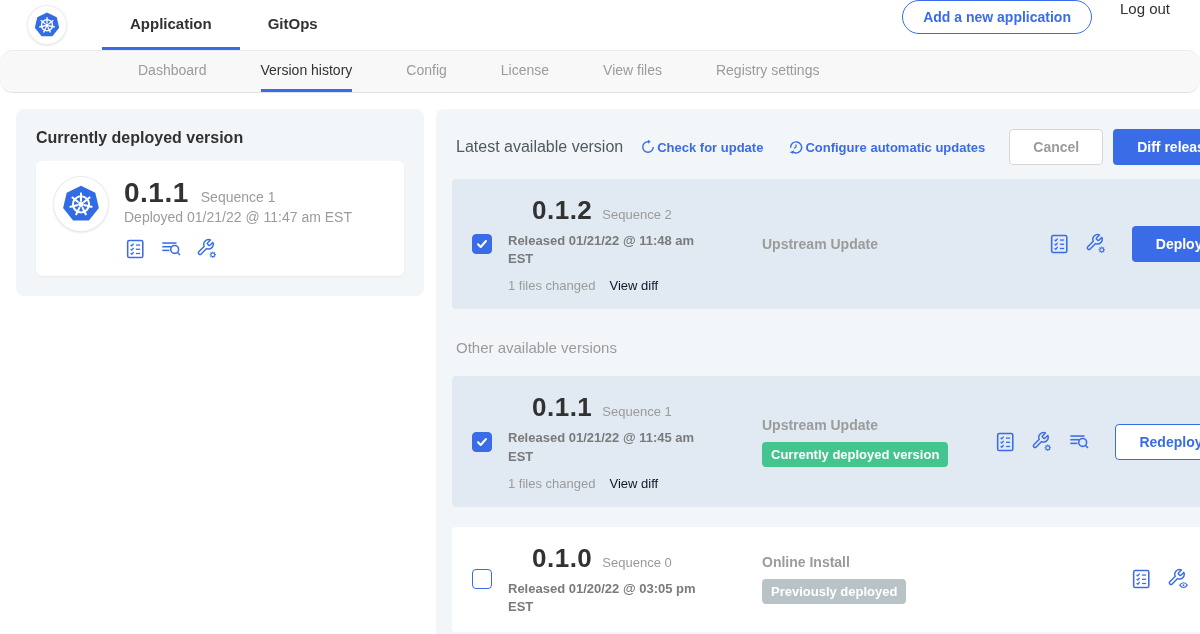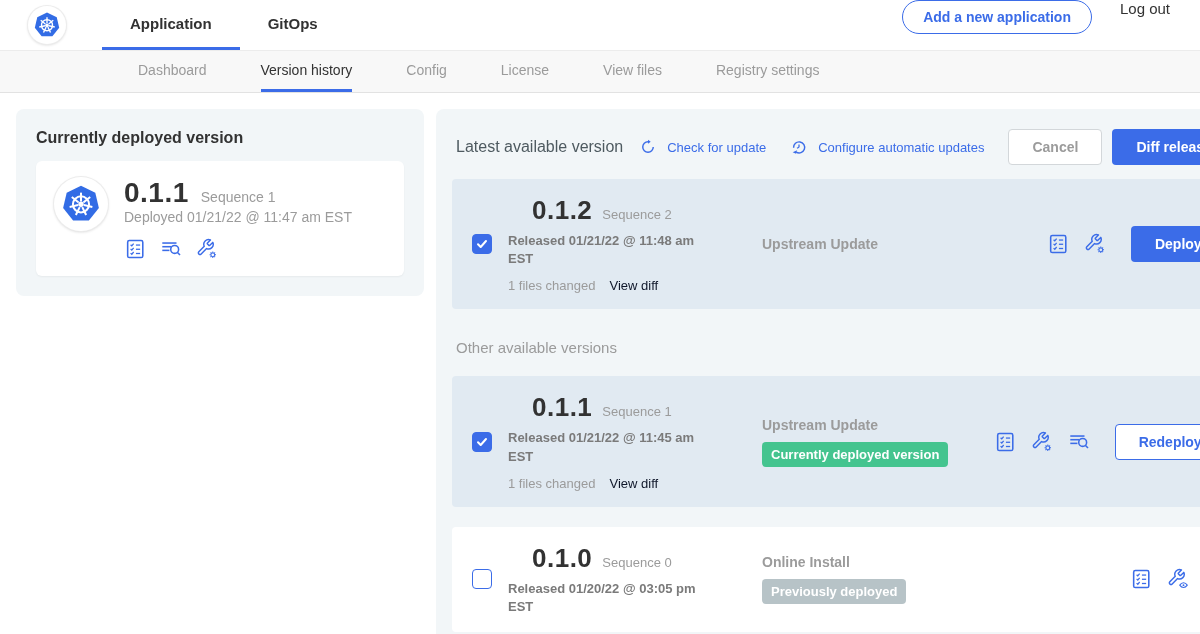--- a/index.html
+++ b/index.html
@@ -16,21 +16,21 @@
     display:flex; align-items:center; justify-content:center; margin-right:36px; flex:0 0 auto; }
   .top-tab { display:flex; align-items:center; padding:0 28px; font-size:15px; font-weight:700;
     color:#323232; border-bottom:3px solid transparent; cursor:pointer; }
   .top-tab.active { border-bottom-color:#3b6ce8; }
   .topnav-right { margin-left:auto; display:flex; align-items:flex-start; gap:28px; }
   .add-app-btn { border:1.5px solid #3b6ce8; color:#3b6ce8; font-weight:700; font-size:14px;
     padding:8px 20px; border-radius:18px; background:#fff; cursor:pointer; font-family:inherit; }
   .logout { font-size:15px; color:#323232; cursor:pointer; }
   
   .subnav { height:43px; background:#f8f8f8; border-top:1px solid #ececec; border-bottom:1px solid #e2e2e2;
-    display:flex; align-items:stretch; padding-left:138px; gap:54px; }
+    display:flex; align-items:stretch; padding-left:138px; gap:54px;border-radius:13px; }
   .sub-tab { display:flex; align-items:center; font-size:14px; color:#9b9b9b;
     border-bottom:3px solid transparent; cursor:pointer; white-space:nowrap; }
   .sub-tab.active { color:#323232; font-weight:400; border-bottom-color:#3b6ce8; }
   
   .main { display:flex; align-items:flex-start; gap:12px; padding:16px; }
   .panel { background:#f2f6f8; border-radius:8px; }
   .left-panel { width:408px; flex:0 0 auto; padding:20px; }
   .panel-title-dark { font-size:16px; font-weight:700; color:#323232; margin:0; }
   .deployed-card { background:#fff; border-radius:6px; margin-top:14px; padding:16px 18px;
     display:flex; gap:16px; box-shadow:0 1px 2px rgba(0,0,0,.05); }
@@ -41,22 +41,22 @@
   .version-number-lg { font-size:28px; font-weight:700; letter-spacing:.5px; color:#323232; }
   .sequence-label { font-size:14px; color:#9b9b9b; }
   .deployed-at { font-size:14px; color:#9b9b9b; }
   .icon-row { margin-top:13px; display:flex; gap:14px; align-items:center; }
   .icon { width:22px; height:22px; color:#3b6ce8; display:block; cursor:pointer; }
   .icon-sm { width:18px; height:18px; color:#3b6ce8; display:block; }
   
   .right-panel { flex:1; padding:16px; }
   .rp-header { display:flex; align-items:center; padding:4px 2px 0 4px; }
   .rp-title { font-size:16px; color:#4e5a60; font-weight:500; margin-right:16px; white-space:nowrap; }
-  .header-link { display:flex; align-items:center; gap:10px; color:#3b6ce8; font-size:13px;
-    font-weight:400; margin-right:24px; cursor:pointer; white-space:nowrap;text-align:right; }
+  .header-link { display:flex; align-items:center; gap:0; color:#3b6ce8; font-size:13px;
+    font-weight:700; margin-right:24px; cursor:pointer; white-space:nowrap;text-align:right; }
   .rp-buttons { margin-left:auto; display:flex; gap:10px; }
   .btn { font-size:14px; font-weight:700; border-radius:4px; padding:9px 23px; cursor:pointer;
     border:1px solid transparent; font-family:inherit; white-space:nowrap; }
   .btn-secondary { background:#fff; border-color:#d3d7da; color:#9b9b9b; }
   .btn-primary { background:#3b6ce8; color:#fff; }
   .btn-outline { background:#fff; border-color:#3b6ce8; color:#3b6ce8; }
   .version-row { border-radius:4px; display:flex; align-items:center; padding:16px 20px;
     margin-top:14px; background:#fff; }
   .version-row.selected { background:#e1eaf2; }
   .version-row.spaced { margin-top:20px; }

